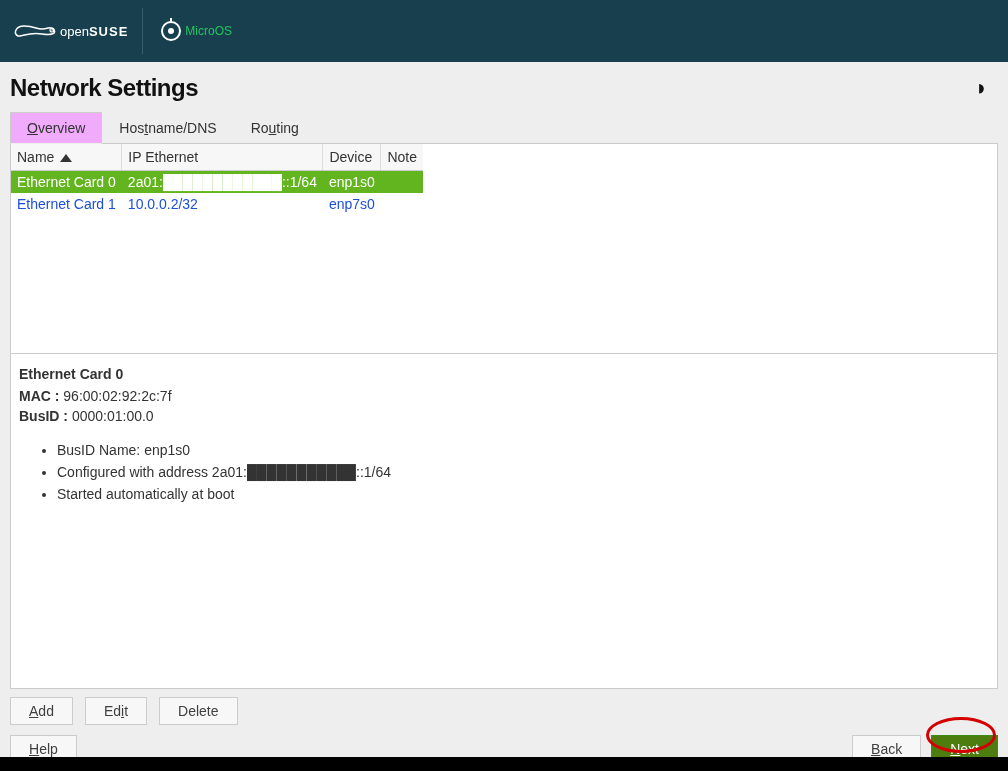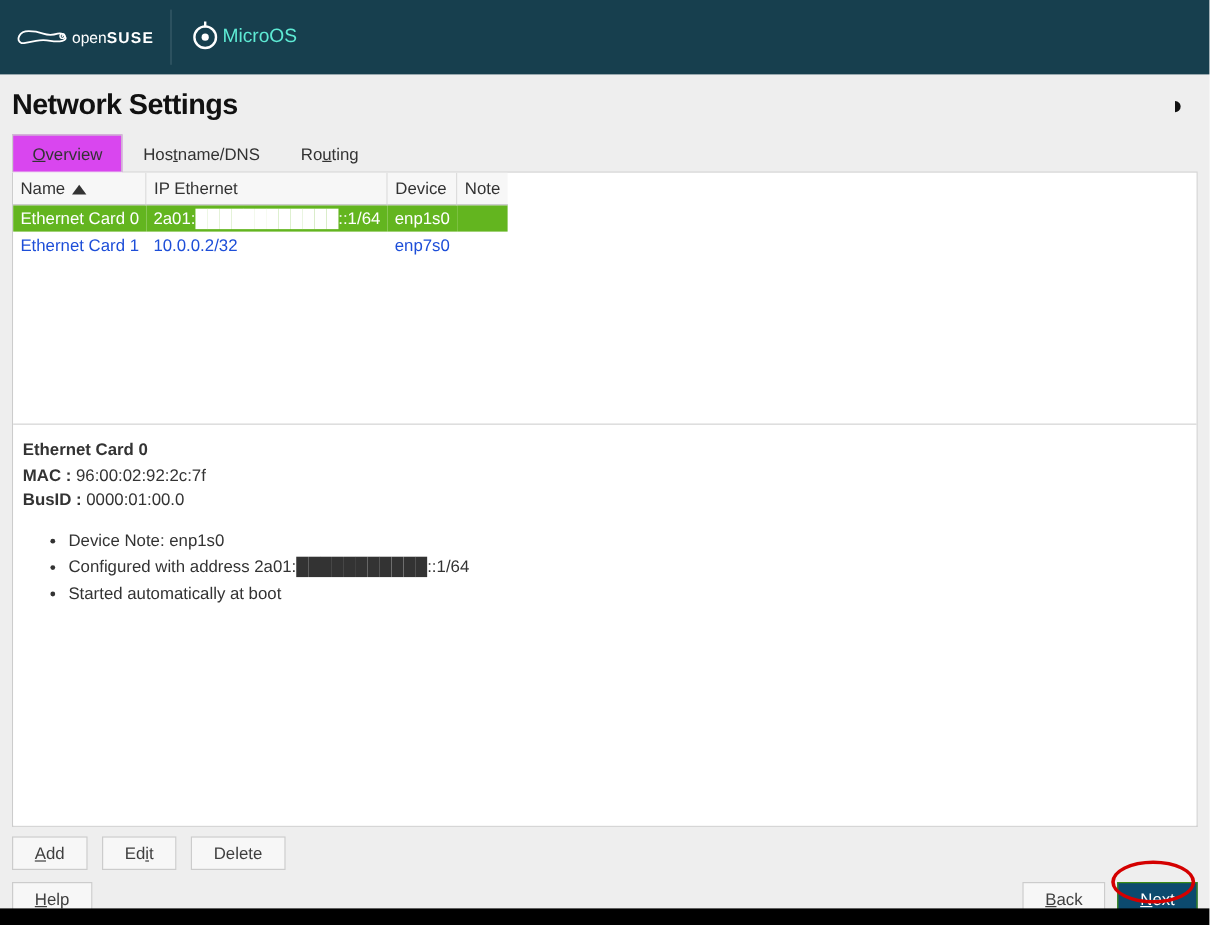--- a/index.html
+++ b/index.html
@@ -24,21 +24,21 @@
   align-items: center;
   justify-content: center;
   color: #fff;
   margin-right: 14px;
   padding-right: 14px;
   border-right: 1px solid #3a5d6b;
   height: 46px;
 }
 .logo-block.last { border-right: none; }
 .logo-block .icon { height: 28px; display: flex; align-items: center; justify-content: center; }
-.logo-block .label { font-size: 16px; color: #5eead4; }
+.logo-block .label { font-size: 12px; color: #22c55e; }
 .opensuse-label { font-size: 13px; }
 .opensuse-label b { font-weight: 700; letter-spacing: 1px; }
 
 .content {
   padding: 12px 10px 8px 10px;
   height: calc(100% - 62px);
   display: flex;
   flex-direction: column;
 }
 .title-row {
@@ -67,21 +67,21 @@
   color: #333;
   cursor: pointer;
   border: 1px solid transparent;
   border-bottom: none;
   margin-bottom: -1px;
   background: transparent;
 }
 .tab.active {
   border: 1px solid #ccc;
   border-bottom: 1px solid #eeeeee;
-  background: #d946ef;
+  background: #f0abfc;
 }
 .tab .underline { text-decoration: underline; }
 
 .panel {
   border: 1px solid #ccc;
   border-top: none;
   background: #fff;
   flex: 1;
   display: flex;
   flex-direction: column;
@@ -152,21 +152,21 @@
   background: #f7f7f7;
   border: 1px solid #ccc;
   padding: 5px 18px;
   font-size: 14px;
   color: #404040;
   cursor: pointer;
   font-family: inherit;
 }
 .btn .underline { text-decoration: underline; }
 .btn.primary {
-  background: #0c4a6e;
+  background: #4d7c0f;
   border: 1px solid #3d8c16;
   color: #fff;
 }
 
 .footer-row {
   display: flex;
   justify-content: space-between;
   align-items: center;
   padding-top: 6px;
 }
@@ -254,21 +254,21 @@
           </tr>
         </tbody>
       </table>
     </div>
 
     <div class="detail">
       <div class="card-title">Ethernet Card 0</div>
       <div class="kv"><b>MAC :</b> <span>96:00:02:92:2c:7f</span></div>
       <div class="kv"><b>BusID :</b> <span>0000:01:00.0</span></div>
       <ul>
-        <li>Device Note: enp1s0</li>
+        <li>BusID Name: enp1s0</li>
         <li>Configured with address 2a01:███████████::1/64</li>
         <li>Started automatically at boot</li>
       </ul>
     </div>
   </div>
 
   <div class="action-row">
     <button class="btn"><span class="underline">A</span>dd</button>
     <button class="btn">Ed<span class="underline">i</span>t</button>
     <button class="btn"><span>Delete</span></button>

